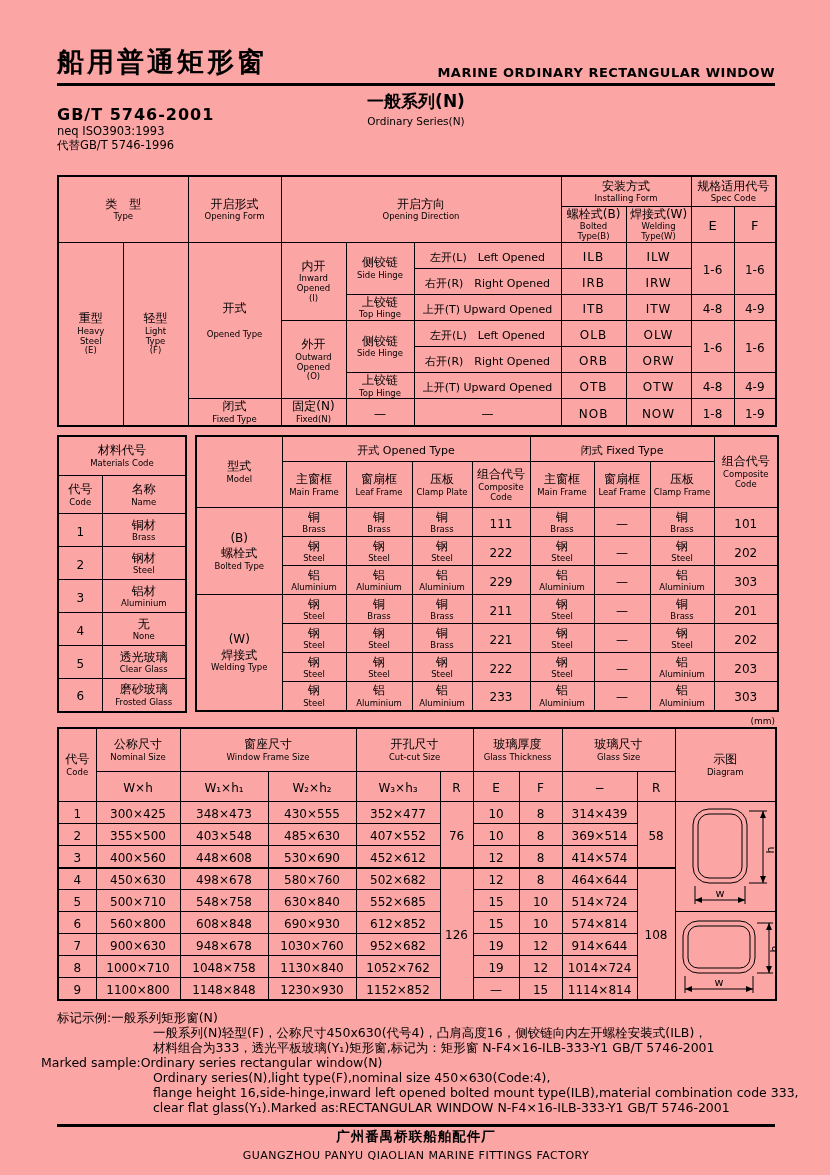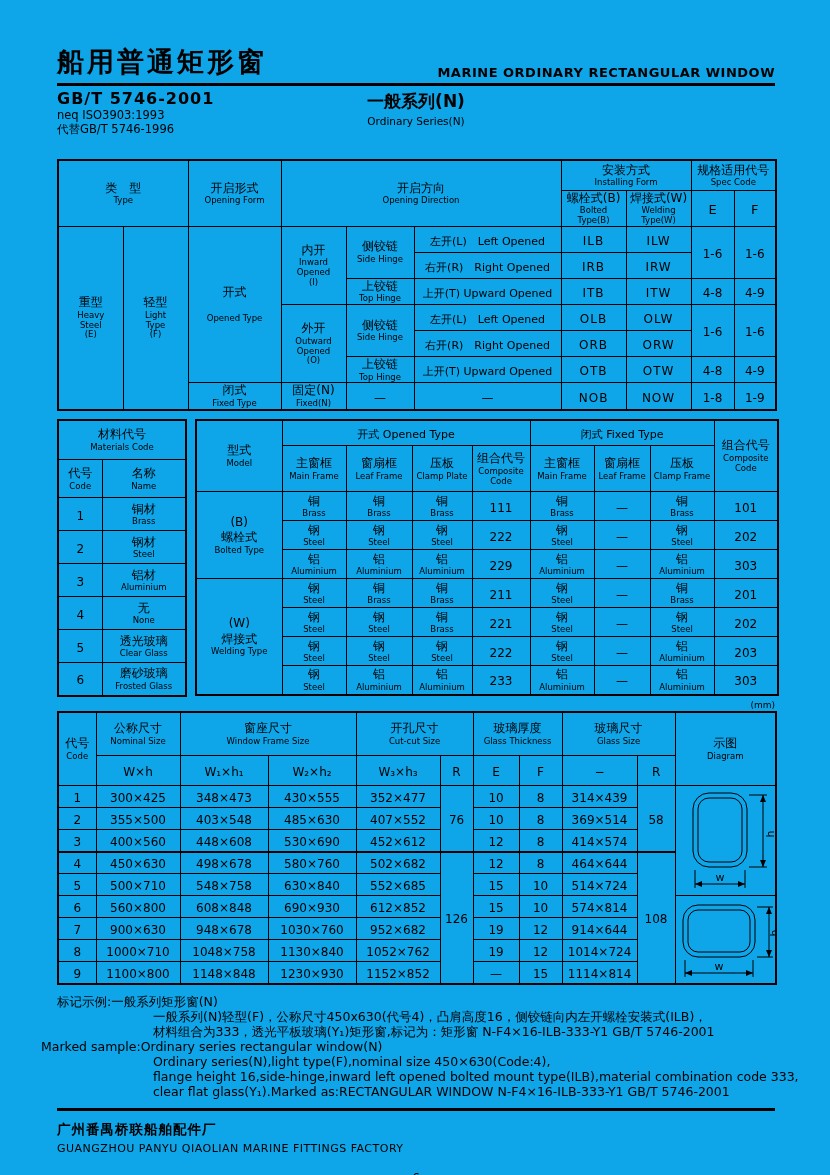--- a/index.html
+++ b/index.html
@@ -1,24 +1,24 @@
 <!DOCTYPE html>
 <html><head>
 <meta charset="utf-8">
 <style>
   html,body{margin:0;padding:0;background:#e8e8e8;}
-  .page{position:relative;width:830px;height:1175px;background:#0ea5e9;color:#000;
+  .page{position:relative;width:830px;height:1175px;background:#fca5a5;color:#000;
         font-family:"DejaVu Sans","Liberation Sans",sans-serif;overflow:hidden;margin:0 auto;}
   .content{padding:0 55px 0 57px;}
   
   .hdr{padding-top:44px;}
   .hdr-row{display:flex;justify-content:space-between;align-items:flex-end;border-bottom:3px solid #000;padding-bottom:3px;}
   .title-cn{font-size:27px;font-weight:600;letter-spacing:3px;}
   .title-en{font-size:13px;font-weight:bold;letter-spacing:0.5px;margin-top:18px;}
-  .hdr-sub{position:relative;height:66px;padding-top:3px;}
+  .hdr-sub{position:relative;height:66px;padding-top:19px;}
   .std{font-size:16px;font-weight:600;letter-spacing:1px;}
   .neq,.repl{font-size:11.5px;line-height:1.25;}
   .series{position:absolute;left:0;right:0;top:4px;text-align:center;}
   .series-cn{font-size:17px;font-weight:600;}
   .series-en{font-size:10.5px;margin-top:2px;}
   
   table{border-collapse:collapse;table-layout:fixed;border:2px solid #000;}
   td,th{border:1px solid #000;text-align:center;vertical-align:middle;padding:0 1px;font-weight:normal;overflow:hidden;}
   .c{display:block;font-size:12px;line-height:1.3;white-space:pre-line;}
   .e{display:block;font-size:8.5px;line-height:1.15;white-space:pre-line;}
@@ -43,21 +43,21 @@
   svg{display:block;margin:0 auto;}
   svg line,svg rect{stroke:#000;fill:none;stroke-width:1;}
   svg polygon{fill:#000;stroke:none;}
   svg text{fill:#000;font-size:11px;font-family:"DejaVu Sans",sans-serif;}
   
   .notes{margin-top:10px;margin-left:-16px;font-size:12.5px;line-height:1.18;white-space:nowrap;}
   .notes div{min-height:15px;}
   .n-l1{padding-left:16px;}
   .n-ind{padding-left:112px;}
   .foot-rule{border-top:3px solid #000;margin-top:8px;}
-  .footer{margin-top:10px;}
+  .footer{text-align:center;margin-top:1px;}
   .factory-cn{font-size:13.5px;font-weight:600;letter-spacing:1px;}
   .factory-en{font-size:11px;margin-top:3px;letter-spacing:0.5px;}
   .pagenum{text-align:center;font-size:12px;margin-top:16px;}
 </style>
 </head>
 <body>
 
 <div class="page">
 <div class="content">
 

